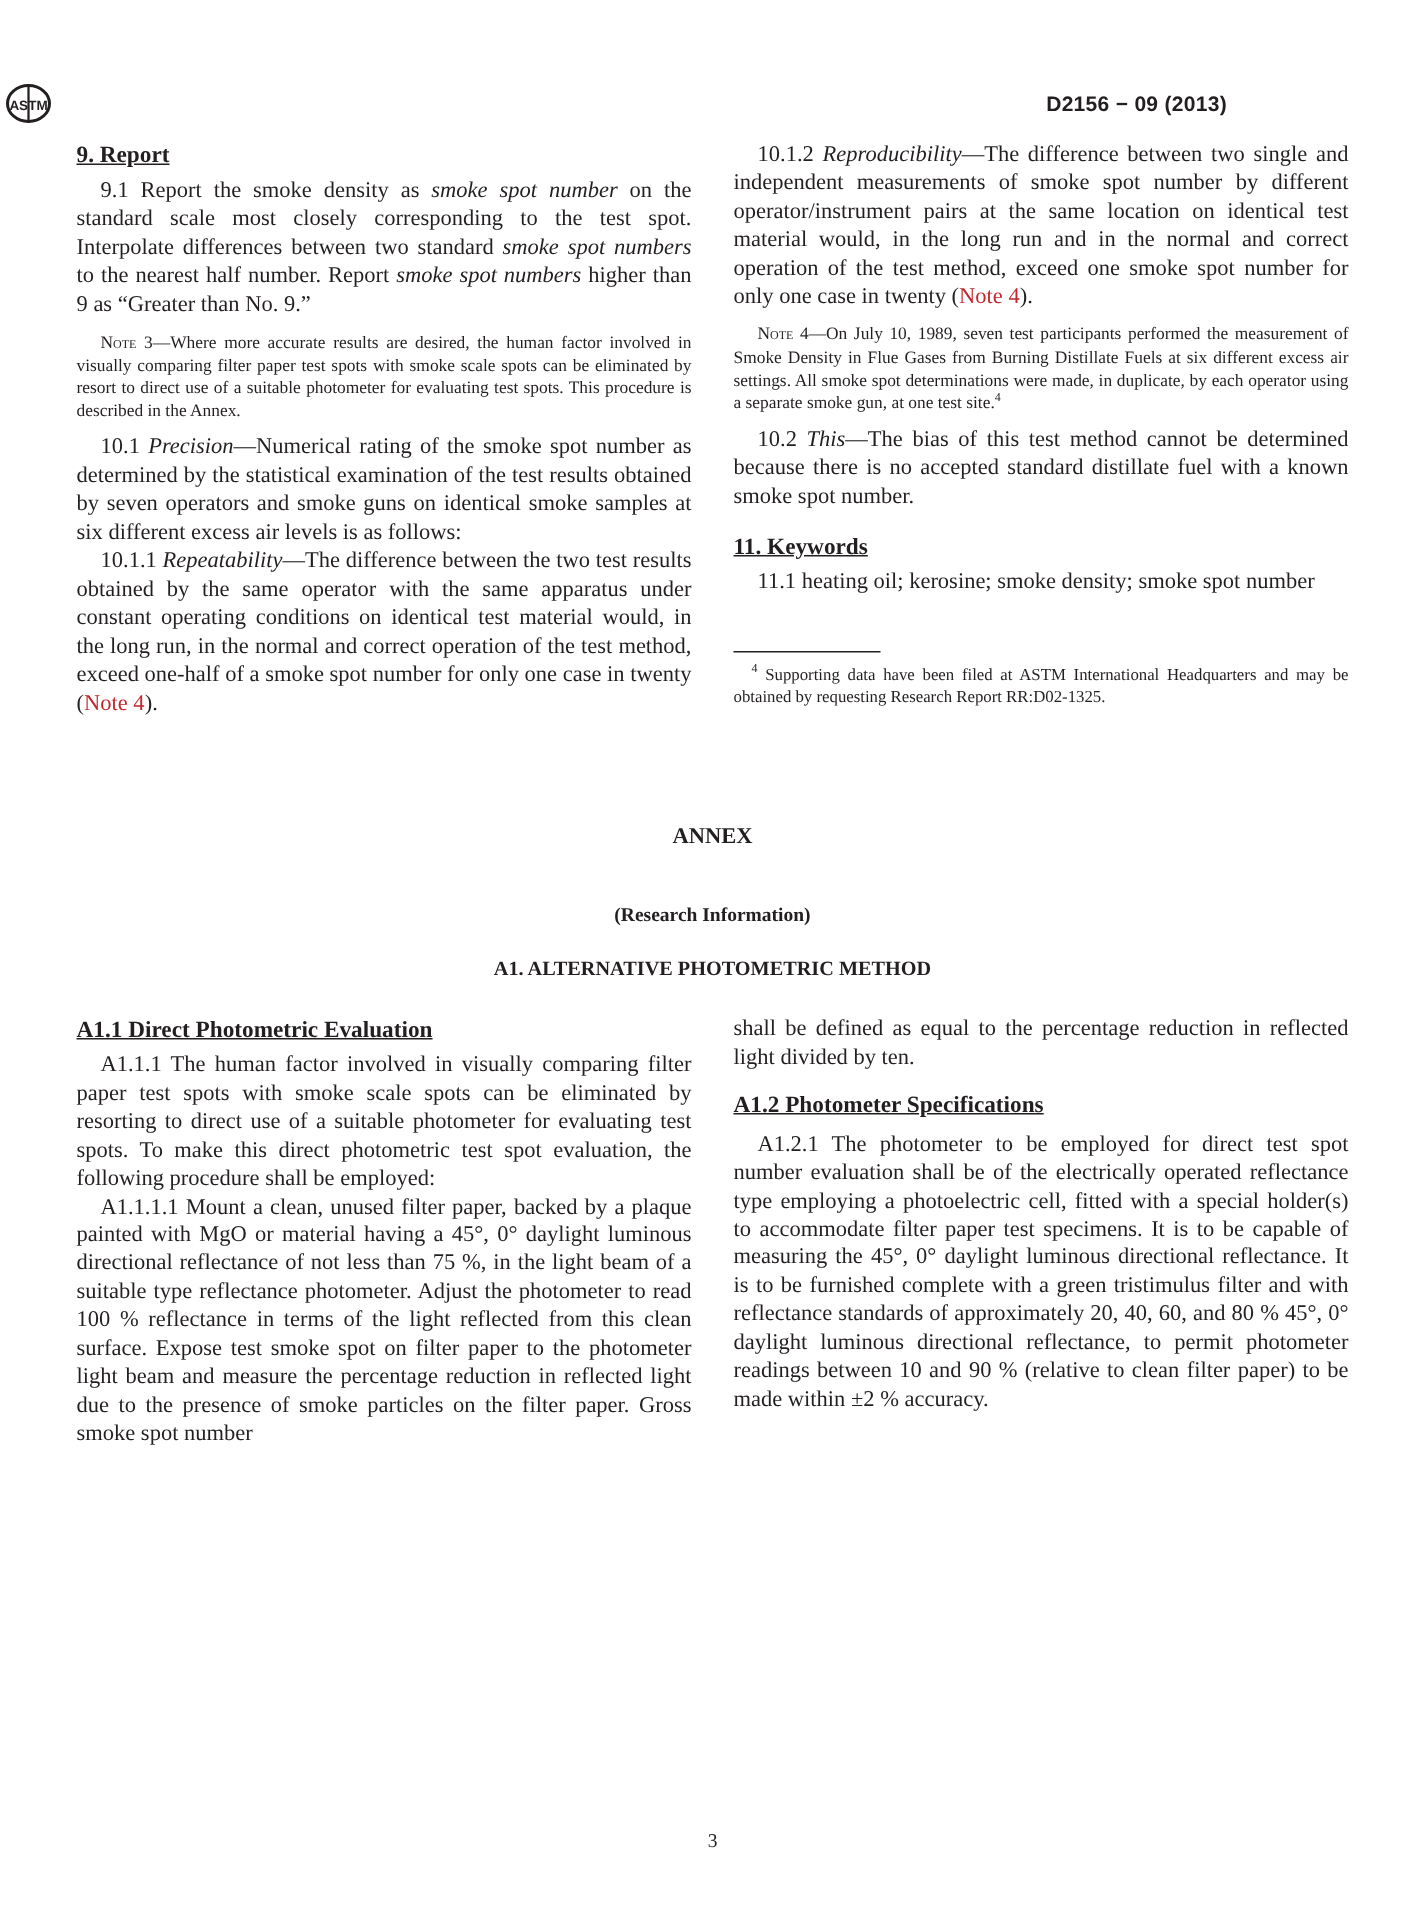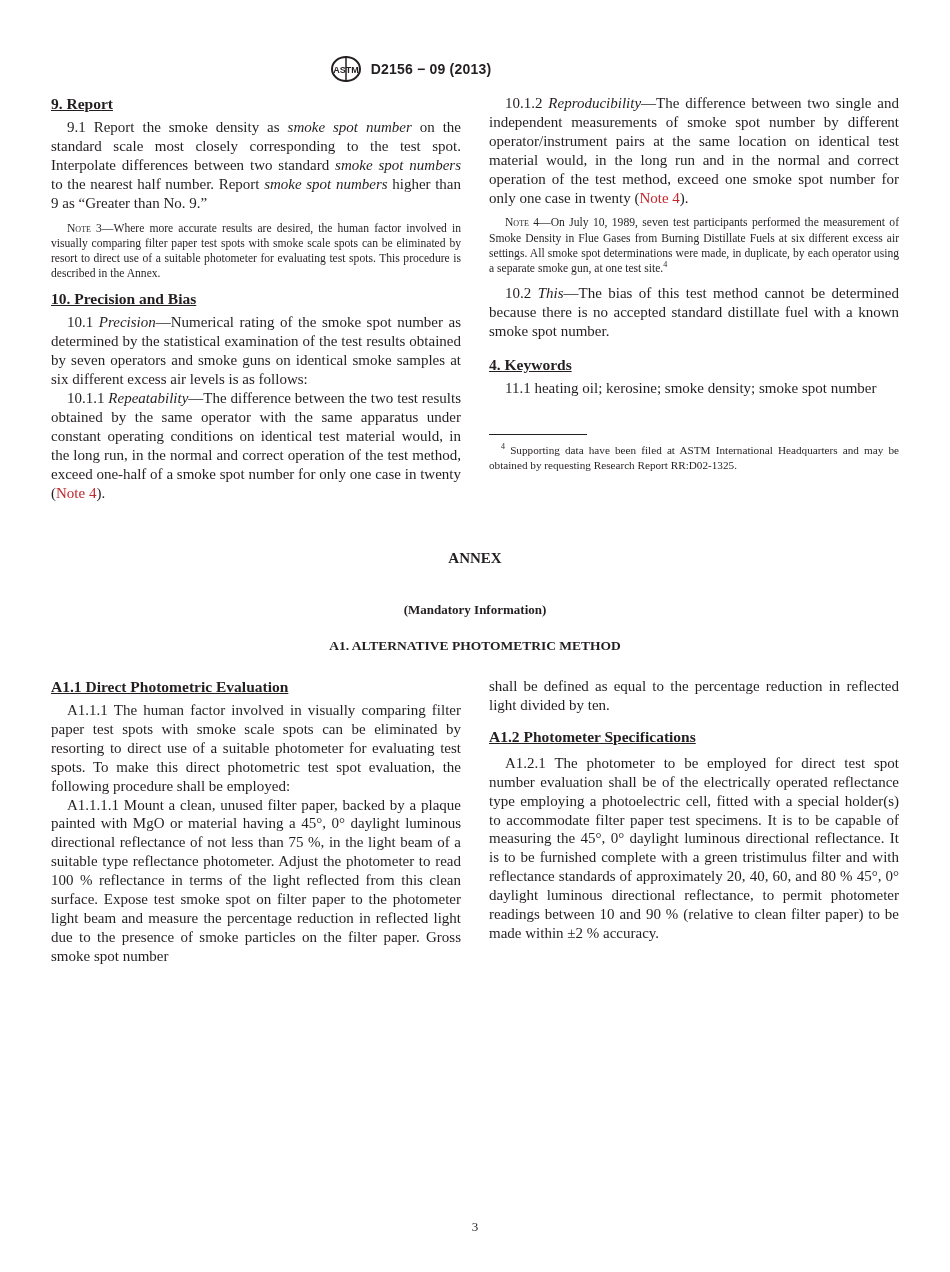--- a/index.html
+++ b/index.html
@@ -1,19 +1,19 @@
 <!DOCTYPE html>
 <html><head>
 <meta charset="utf-8">
 <style>
   html, body { margin: 0; padding: 0; background: #ffffff; }
   body { width: 950px; height: 1272px; position: relative; overflow: hidden;
          font-family: "Liberation Serif", "DejaVu Serif", serif; color: #231f20; }
   .header { position: absolute; top: 54px; left: 0; width: 818px; height: 30px;
-            display: flex; justify-content: center; align-items: center; gap: 6px; }
+            display: flex; justify-content: space-between; align-items: center; gap: 6px; }
   .logo { width: 38px; height: 28px; }
   .doc-id { font-family: "Liberation Sans", "DejaVu Sans", sans-serif; font-weight: bold;
             font-size: 14px; letter-spacing: 0.2px; color: #231f20; }
   .col { position: absolute; width: 410px; font-size: 15px; line-height: 18.9px;
          text-align: justify; }
   .col-left { left: 51px; }
   .col-right { left: 489px; }
   h2.sec { font-size: 15.5px; font-weight: bold; margin: 0 0 5px 0; line-height: 19px; text-align: left; text-decoration: underline; }
   p.para { margin: 0; text-indent: 16px; }
   p.note { margin: 8px 0 8px 0; font-size: 11.6px; line-height: 15.2px; text-indent: 16px; }
@@ -39,38 +39,37 @@
     <text x="19" y="18" text-anchor="middle" font-family="Liberation Sans, sans-serif" font-size="9" font-weight="bold" fill="#231f20">ASTM</text>
     <line x1="19" y1="1" x2="19" y2="27" stroke="#231f20" stroke-width="1.5"></line>
   </svg>
   <span class="doc-id">D2156 − 09 (2013)</span>
 </div>
 
 <div class="col col-left" style="top:94px;">
   <h2 class="sec">9.  Report</h2>
   <p class="para"><span>9.1</span><span> Report the smoke density as </span><span class="it">smoke spot number</span><span> on the standard scale most closely corresponding to the test spot. Interpolate differences between two standard </span><span class="it">smoke spot numbers</span><span> to the nearest half number. Report </span><span class="it">smoke spot numbers</span><span> higher than 9 as “Greater than No. 9.”</span></p>
   <p class="note"><span class="sc">Note</span><span> 3—Where more accurate results are desired, the human factor involved in visually comparing filter paper test spots with smoke scale spots can be eliminated by resort to direct use of a suitable photometer for evaluating test spots. This procedure is described in the Annex.</span></p>
-  <h2 class="sec">10.  Precision and Bias</h2>
   <p class="para"><span>10.1 </span><span class="it">Precision</span><span>—Numerical rating of the smoke spot number as determined by the statistical examination of the test results obtained by seven operators and smoke guns on identical smoke samples at six different excess air levels is as follows:</span></p>
   <p class="para"><span>10.1.1 </span><span class="it">Repeatability</span><span>—The difference between the two test results obtained by the same operator with the same apparatus under constant operating conditions on identical test material would, in the long run, in the normal and correct operation of the test method, exceed one-half of a smoke spot number for only one case in twenty (</span><span class="link">Note 4</span><span>).</span></p>
 </div>
 
 <div class="col col-right" style="top:94px;">
   <p class="para"><span>10.1.2 </span><span class="it">Reproducibility</span><span>—The difference between two single and independent measurements of smoke spot number by different operator/instrument pairs at the same location on identical test material would, in the long run and in the normal and correct operation of the test method, exceed one smoke spot number for only one case in twenty (</span><span class="link">Note 4</span><span>).</span></p>
   <p class="note"><span class="sc">Note</span><span> 4—On July 10, 1989, seven test participants performed the measurement of Smoke Density in Flue Gases from Burning Distillate Fuels at six different excess air settings. All smoke spot determinations were made, in duplicate, by each operator using a separate smoke gun, at one test site.</span><sup>4</sup></p>
   <p class="para"><span>10.2 </span><span class="it">This</span><span>—The bias of this test method cannot be determined because there is no accepted standard distillate fuel with a known smoke spot number.</span></p>
   <div class="gap"></div>
-  <h2 class="sec" style="margin-top:6px;">4.  Keywords</h2>
+  <h2 class="sec" style="margin-top:6px;">11.  Keywords</h2>
   <p class="para">11.1  heating oil; kerosine; smoke density; smoke spot number</p>
   <div class="fn-rule"></div>
   <p class="fn"><sup>4</sup><span> Supporting data have been filed at ASTM International Headquarters and may be obtained by requesting Research Report RR:D02-1325.</span></p>
 </div>
 
 <div class="center annex">ANNEX</div>
-<div class="center mand">(Mandatory Information)</div>
+<div class="center mand">(Research Information)</div>
 <div class="center a1title">A1.  ALTERNATIVE PHOTOMETRIC METHOD</div>
 
 <div class="col col-left" style="top:677px;">
   <h2 class="sec">A1.1  Direct Photometric Evaluation</h2>
   <p class="para">A1.1.1 The human factor involved in visually comparing filter paper test spots with smoke scale spots can be eliminated by resorting to direct use of a suitable photometer for evaluating test spots. To make this direct photometric test spot evaluation, the following procedure shall be employed:</p>
   <p class="para">A1.1.1.1 Mount a clean, unused filter paper, backed by a plaque painted with MgO or material having a 45°, 0° daylight luminous directional reflectance of not less than 75 %, in the light beam of a suitable type reflectance photometer. Adjust the photometer to read 100 % reflectance in terms of the light reflected from this clean surface. Expose test smoke spot on filter paper to the photometer light beam and measure the percentage reduction in reflected light due to the presence of smoke particles on the filter paper. Gross smoke spot number</p>
 </div>
 
 <div class="col col-right" style="top:677px;">
   <p class="para" style="text-indent:0;">shall be defined as equal to the percentage reduction in reflected light divided by ten.</p>

